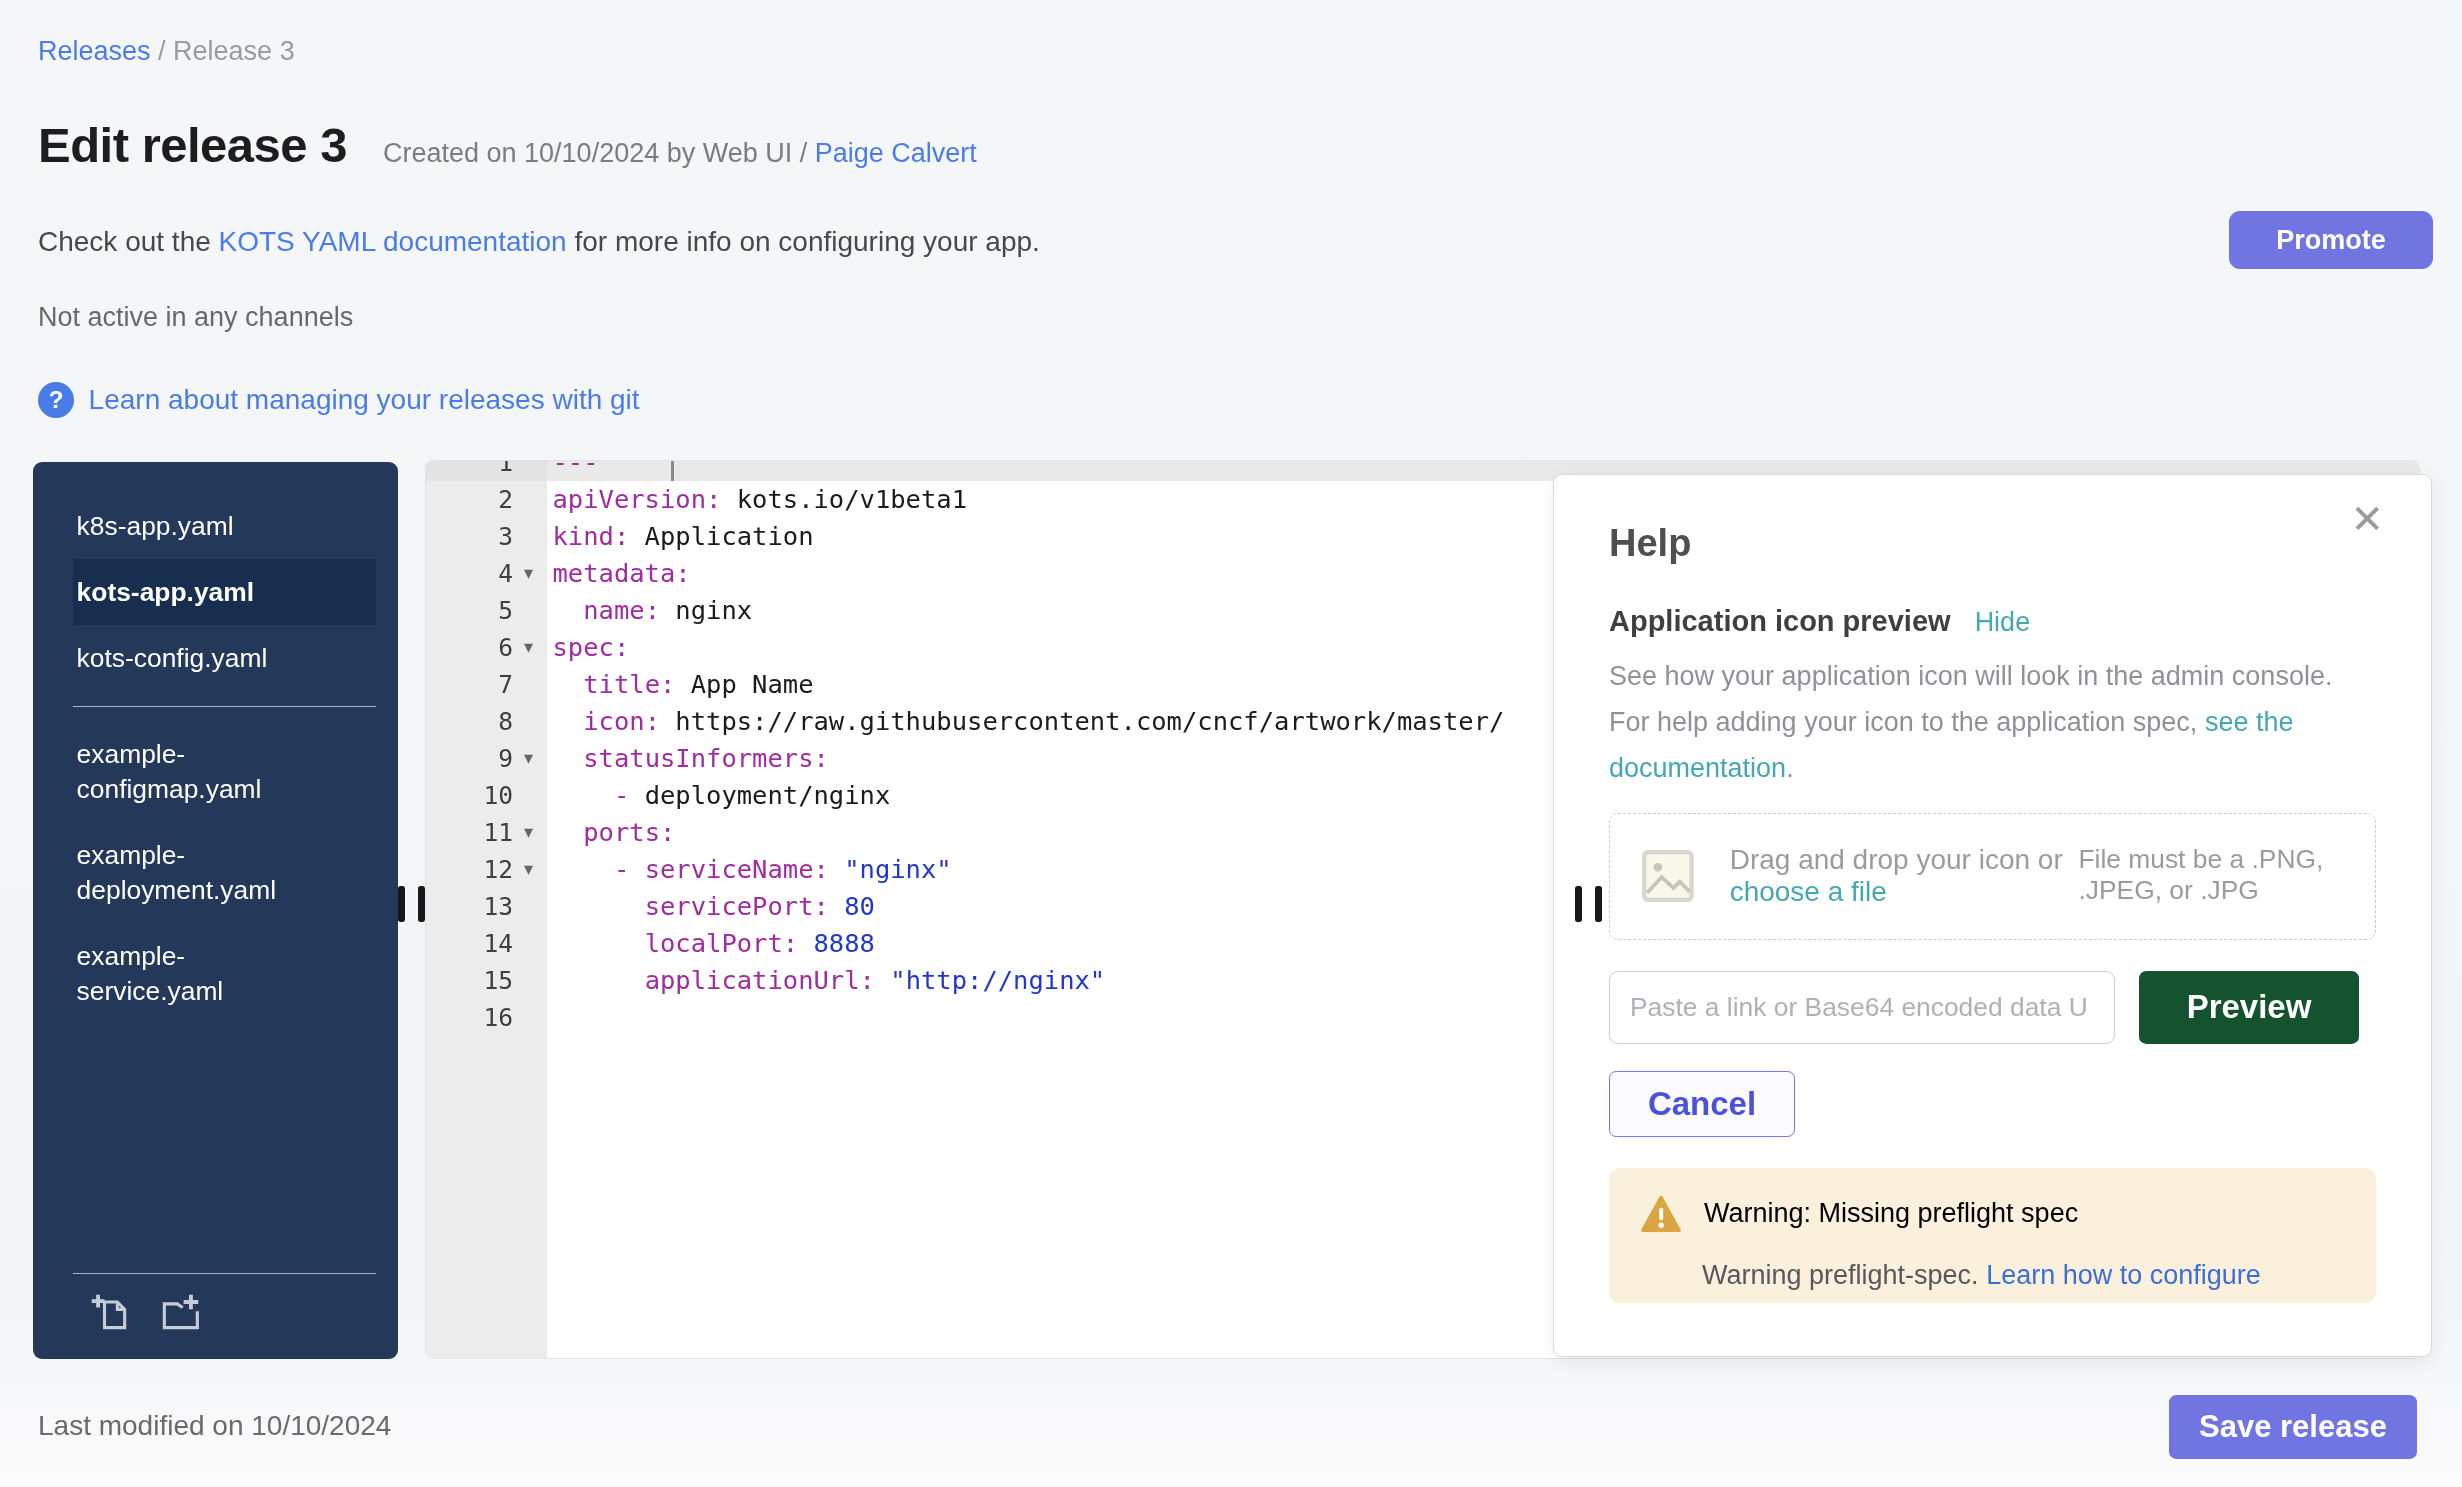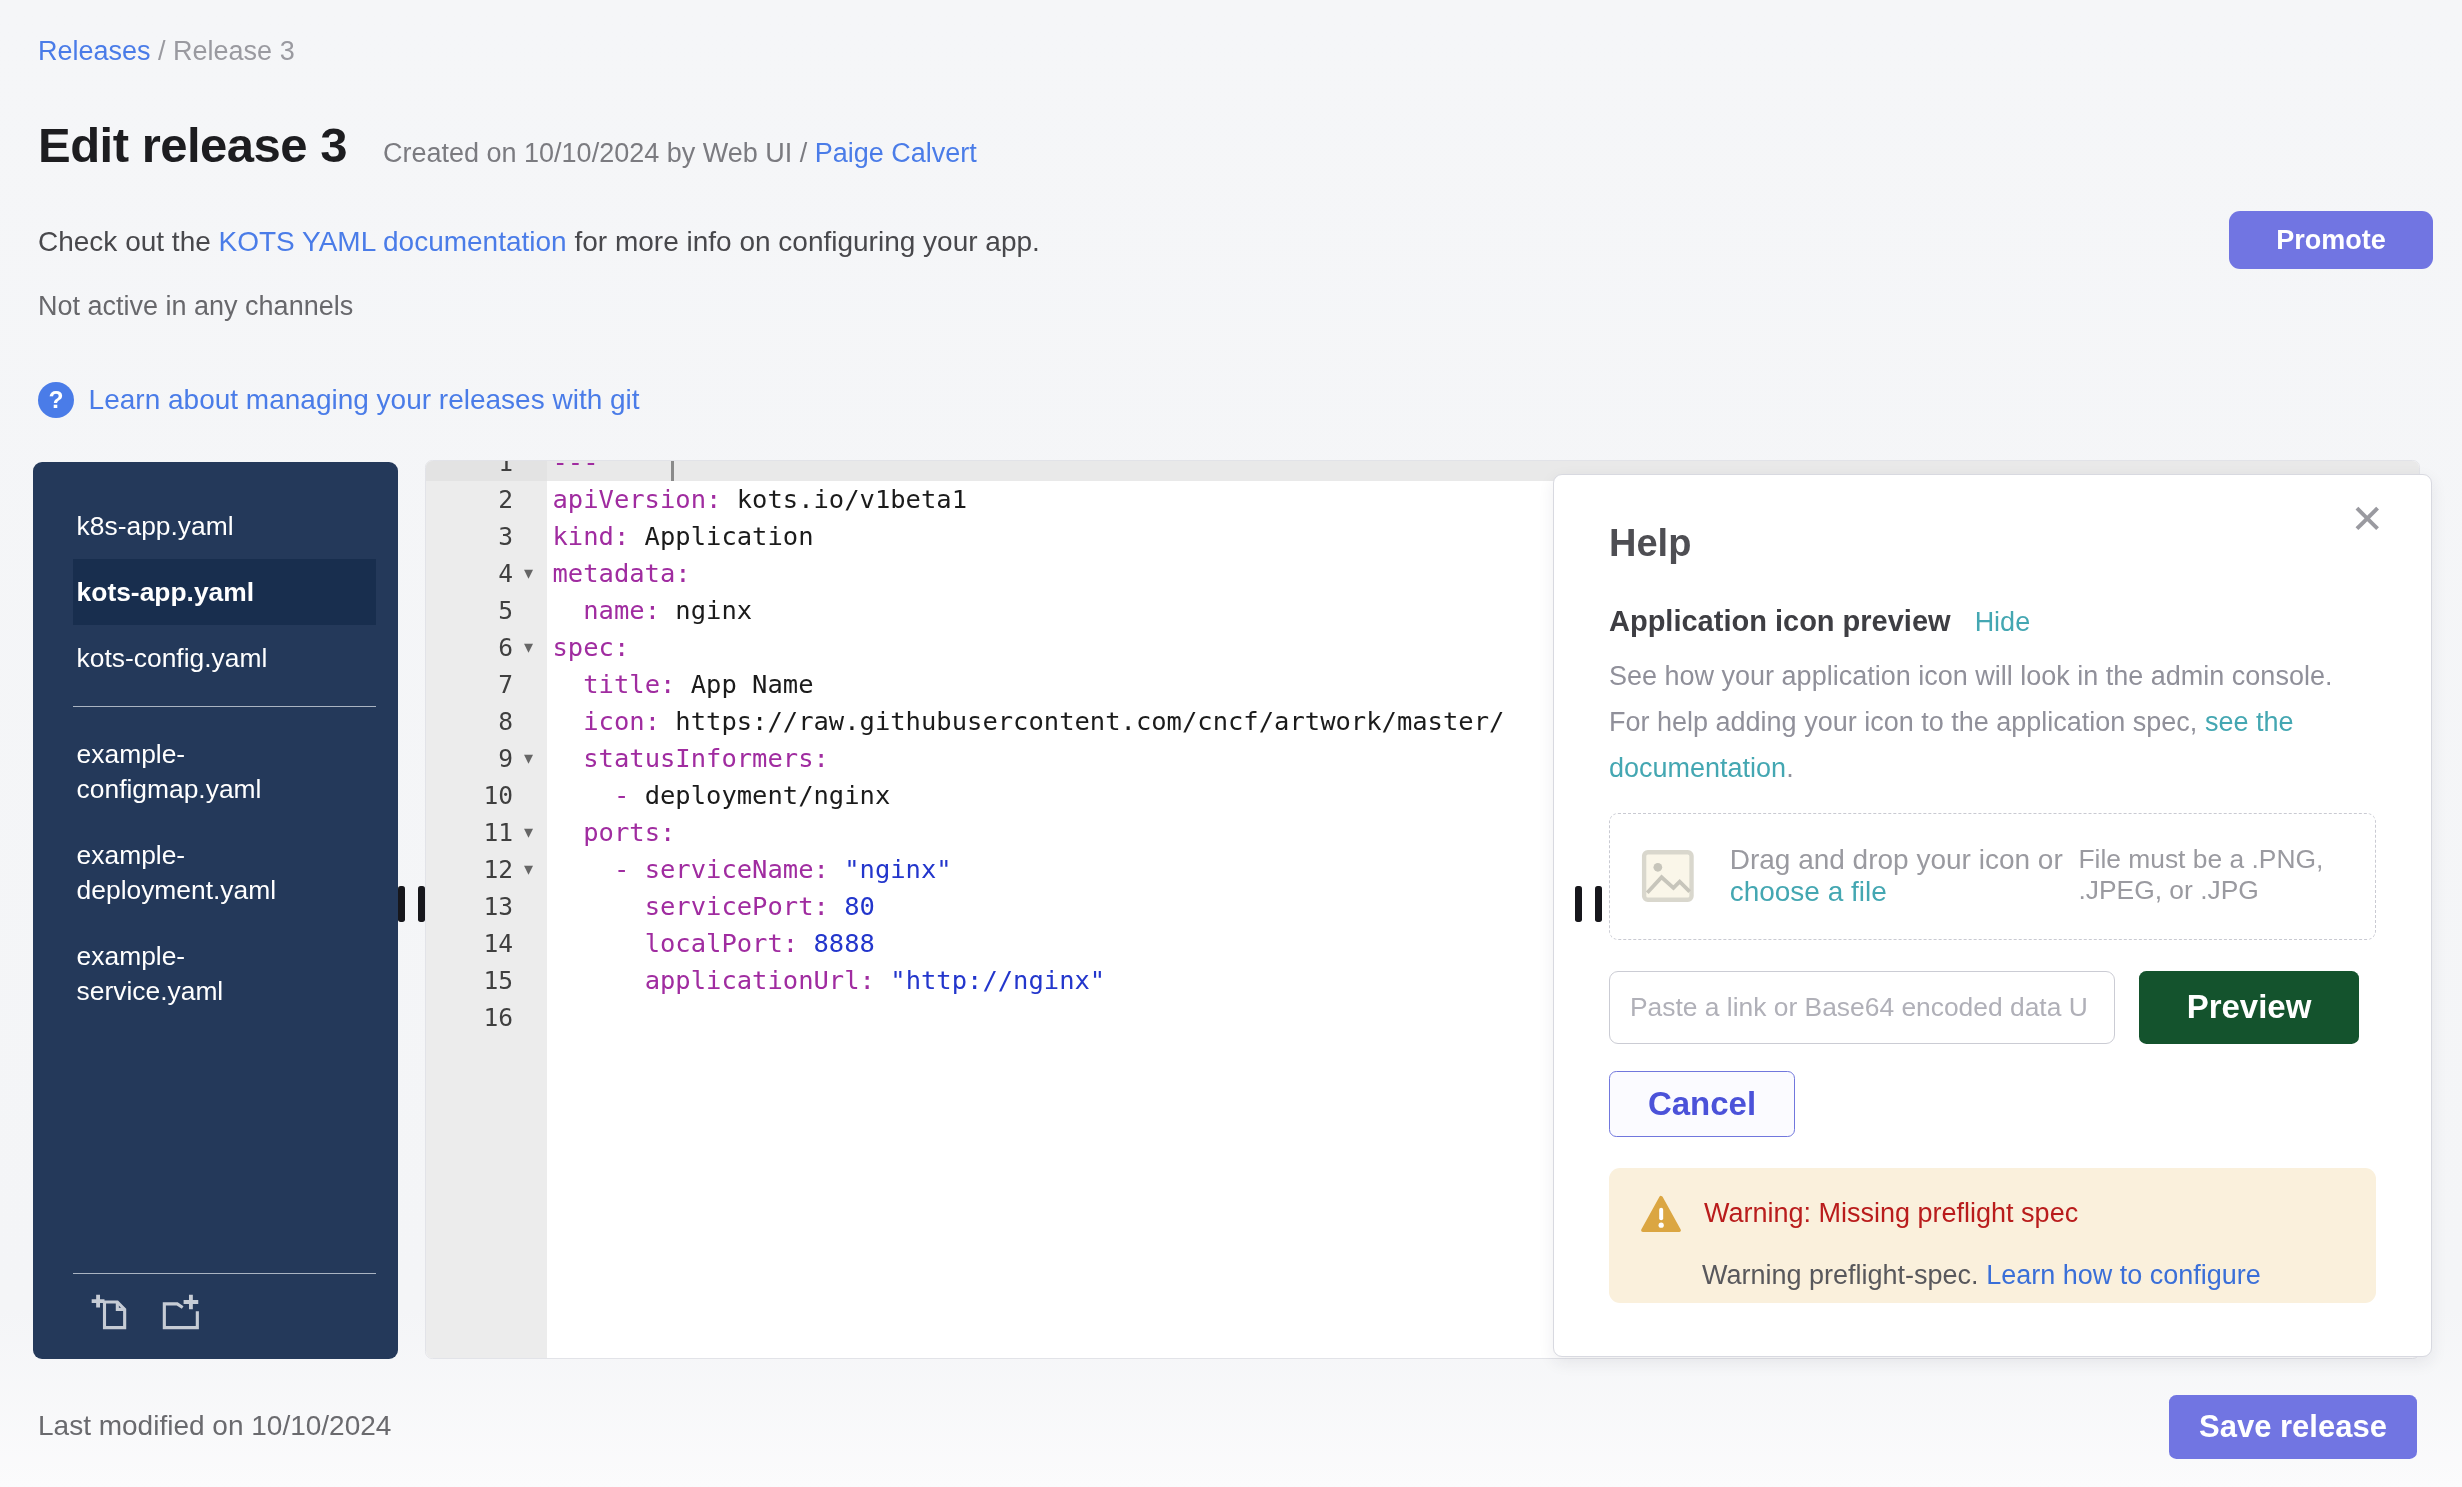--- a/index.html
+++ b/index.html
@@ -18,21 +18,21 @@
   .breadcrumb .bc-sep, .breadcrumb .bc-cur { color:#9a9aa0; }
 
   .title-row { position:absolute; left:38px; top:117px; display:flex; align-items:baseline; gap:36px; }
   .page-title { font-size:49px; font-weight:bold; color:#1d1d20; letter-spacing:-0.5px; }
   .created-note { font-size:27px; color:#7b7b80; }
   .created-note a { color:#4a7ce8; }
 
   .doc-line { position:absolute; left:38px; top:226px; font-size:28px; color:#48484c; }
   .doc-line a { color:#4a7ce8; }
 
-  .channel-status { position:absolute; left:38px; top:291px; font-size:27px; color:#68686c; }
+  .channel-status { position:absolute; left:38px; top:302px; font-size:27px; color:#68686c; }
 
   .promote-btn {
     position:absolute; right:29px; top:211px; width:204px; height:58px;
     background:#7175e2; color:#fff; border:none; border-radius:11px;
     font-size:27px; font-weight:bold;
   }
 
   .git-row { position:absolute; left:38px; top:382px; display:flex; align-items:center; gap:14.6px; }
   .q-icon {
     width:36px; height:36px; border-radius:50%; background:#4a7ce8; color:#fff;
@@ -131,21 +131,21 @@
     width:220px; height:73px; background:#14532d; border:none; border-radius:7.3px;
     color:#fff; font-size:33px; font-weight:bold;
   }
   .cancel-btn {
     margin-top:27px; width:186px; height:66px; background:#fbfbff;
     border:1.8px solid #7177dd; border-radius:7.3px; color:#4b52d9; font-size:33px; font-weight:bold;
   }
 
   .warning-box { margin-top:31px; background:#faf0dc; border-radius:11px; padding:27px 31px 12.7px 31px; }
   .warn-line1 { display:flex; align-items:center; gap:22px; }
-  .warn-line1 span { font-size:27px; color:#b91c1c; }
+  .warn-line1 span { font-size:27px; color:#000000; }
   .warn-line2 { margin:27px 0 0 62px; font-size:27px; color:#58585c; }
   .warn-line2 a { color:#3a6fd8; }
 
   
   .last-modified { position:absolute; left:38px; top:1410px; font-size:28px; color:#6a6a6e; }
   .save-btn {
     position:absolute; right:45px; top:1395px; width:248px; height:64px;
     background:#7175e2; border:none; border-radius:7.3px; color:#fff; font-size:31px; font-weight:bold;
   }
 </style>

